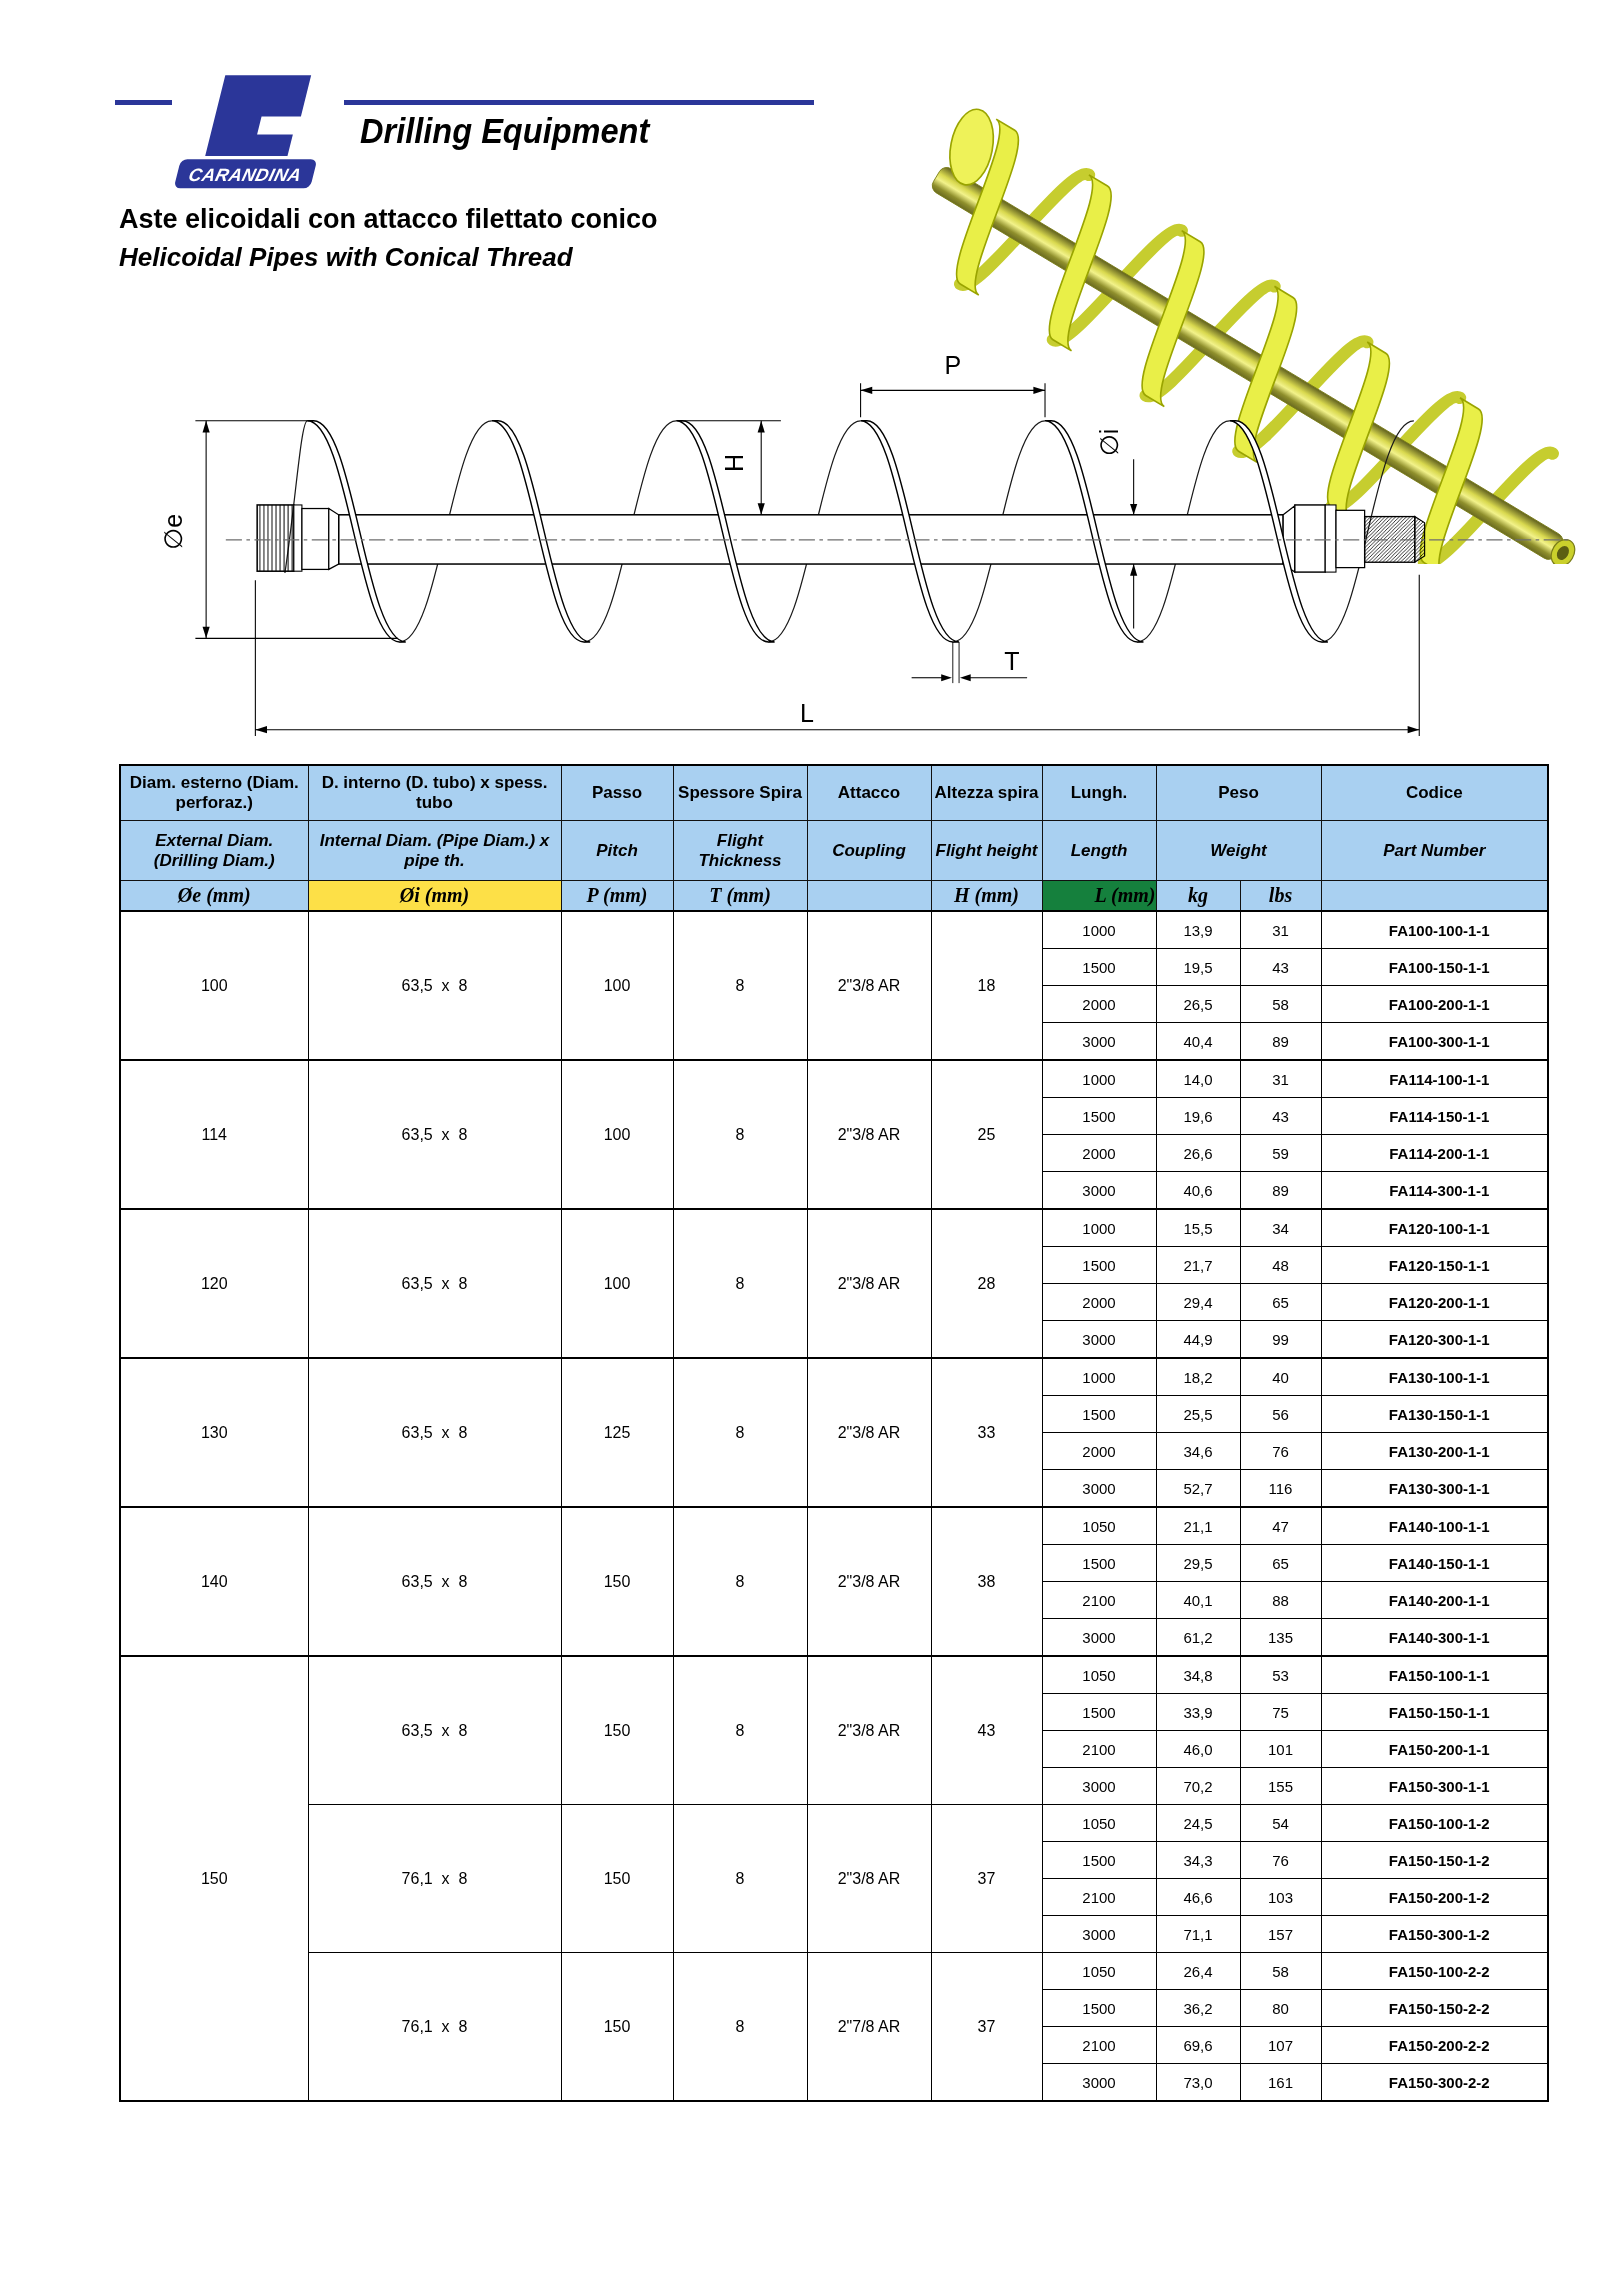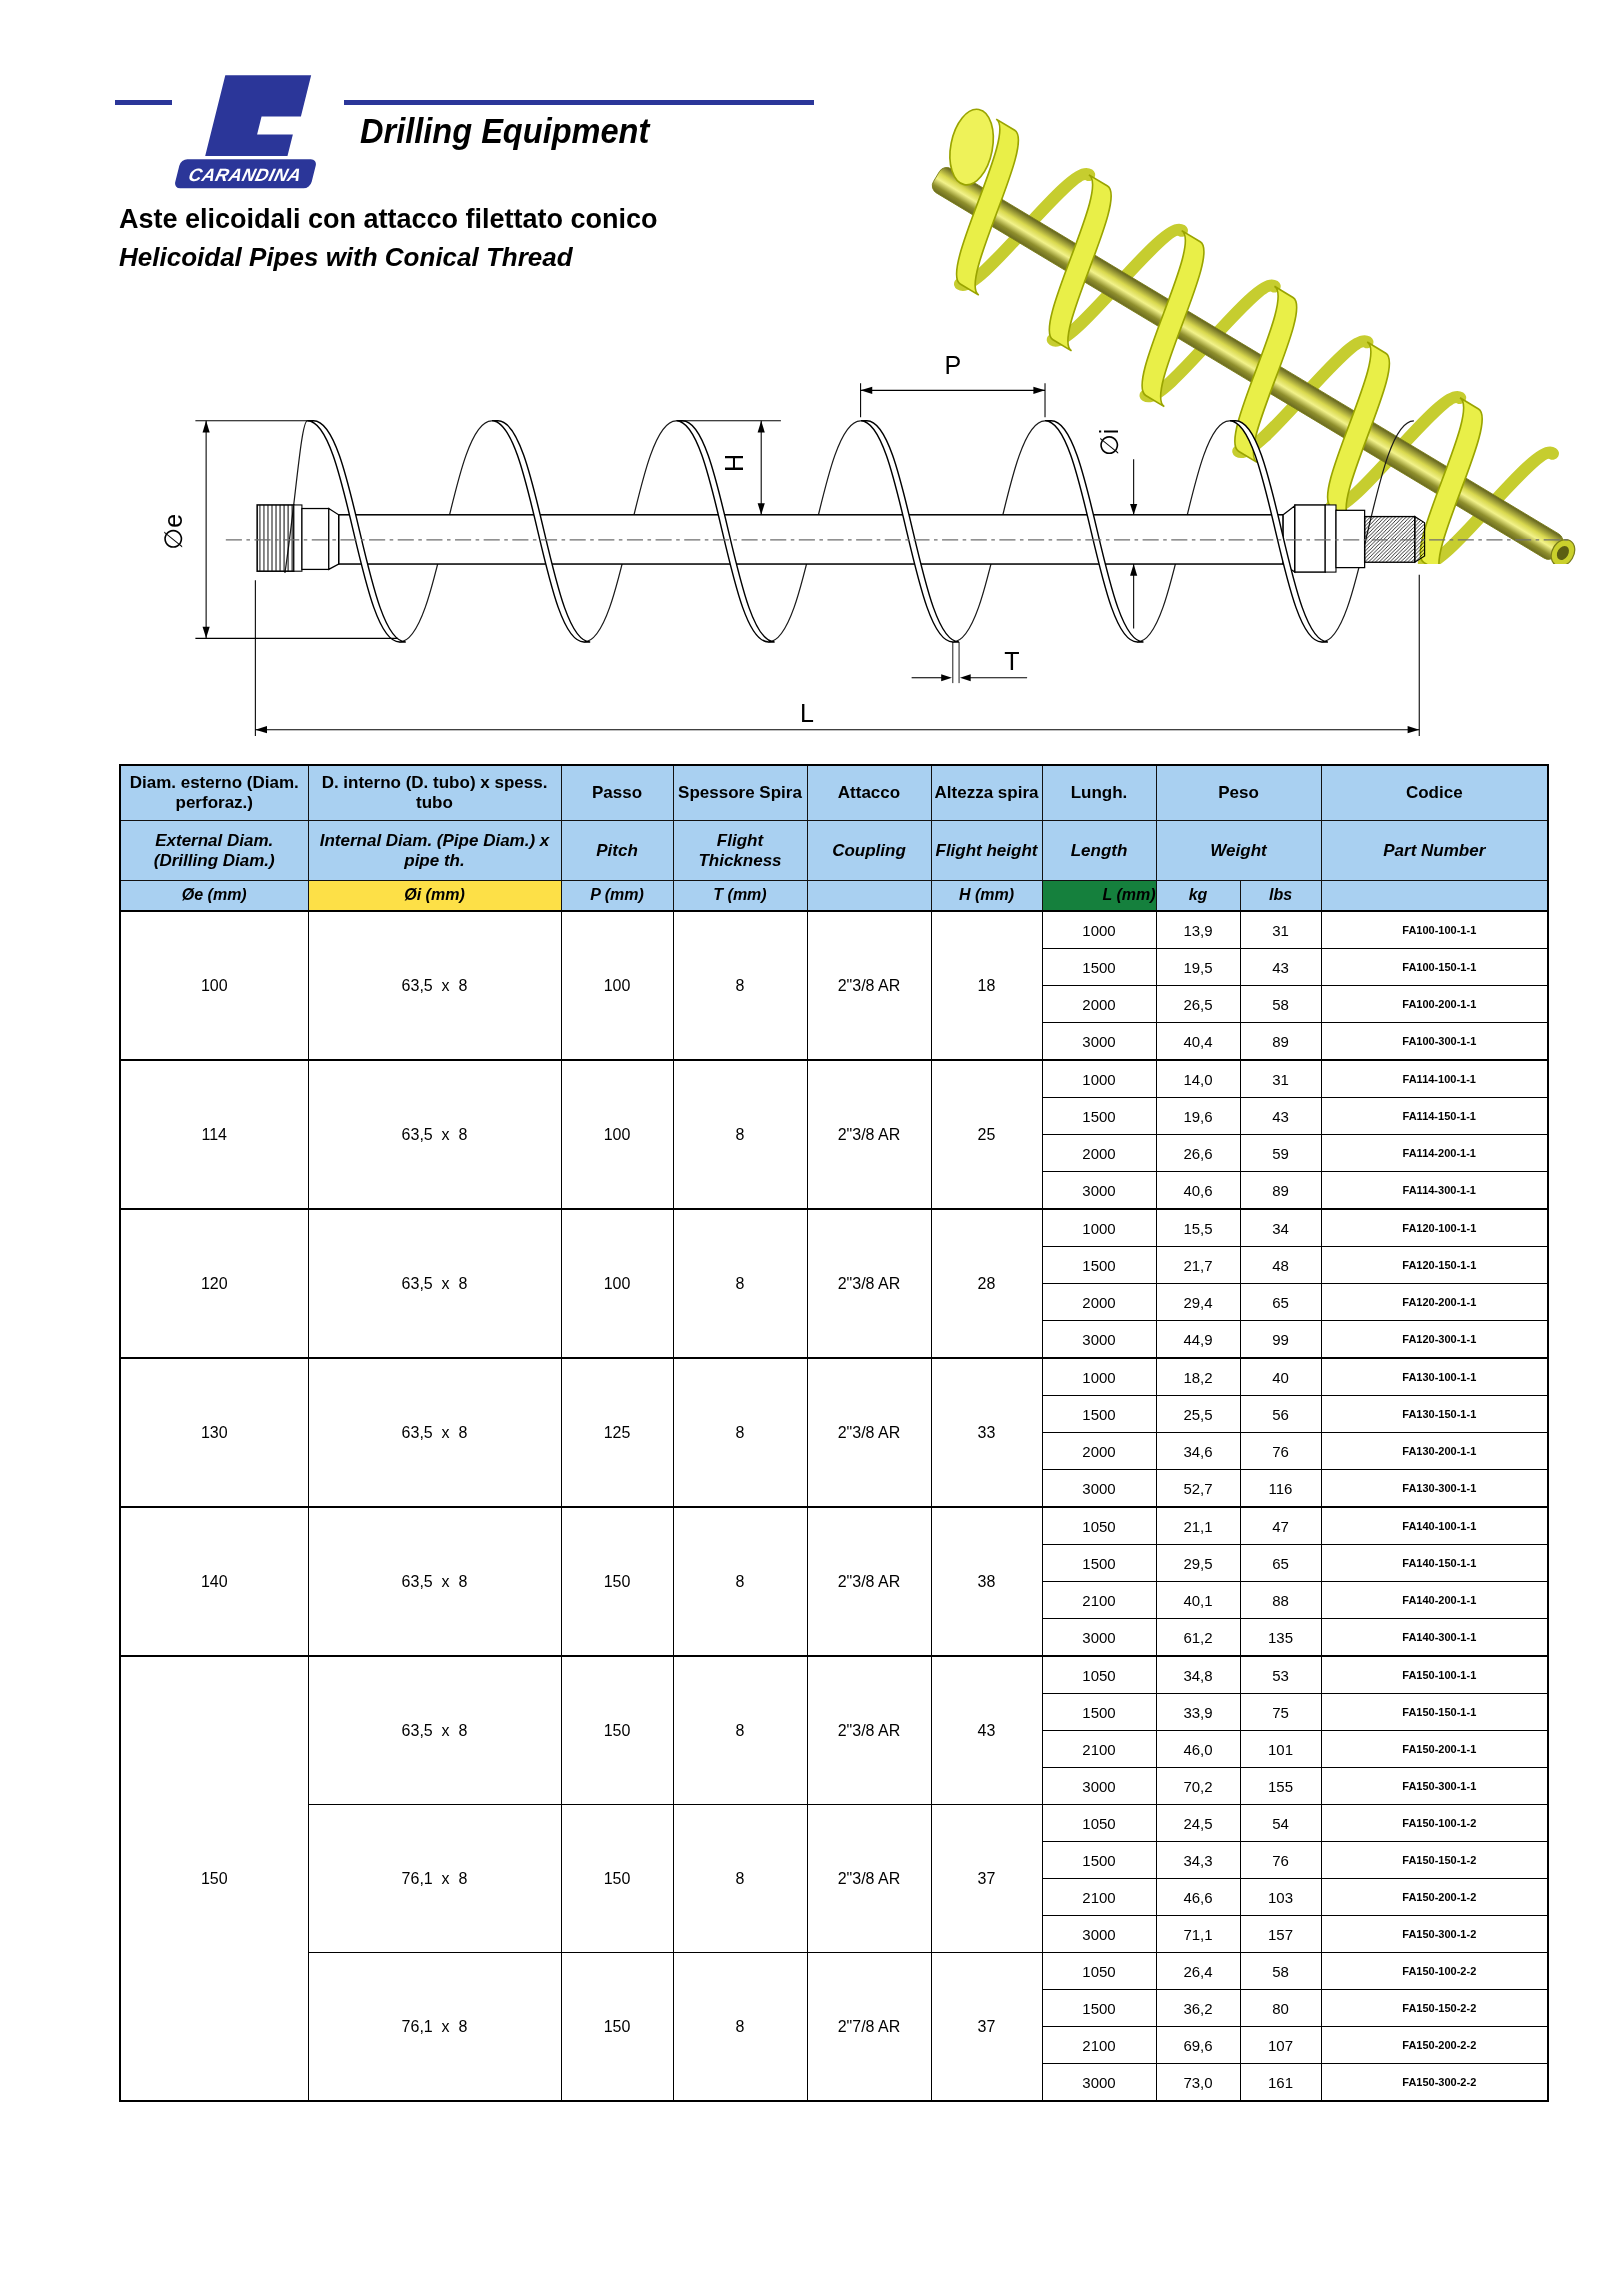--- a/index.html
+++ b/index.html
@@ -17,25 +17,25 @@
   
   .render3d{position:absolute;left:896px;top:85px;}
   .drawing{position:absolute;left:0;top:0;}
   
   .table-wrap{position:absolute;left:119px;top:764px;width:1428px;}
   table.spec{border-collapse:collapse;table-layout:fixed;width:1428px;border:2.3px solid #000;}
   table.spec td{border:1.1px solid #000;text-align:center;vertical-align:middle;padding:0;overflow:hidden;}
   thead td{border:1.8px solid #111 !important;line-height:1.15;}
   thead tr.r-it td{font-weight:bold;font-size:17px;height:54px;}
   thead tr.r-en td{font-weight:bold;font-style:italic;font-size:17px;height:59px;}
-  thead tr.r-unit td{font-weight:bold;font-style:italic;font-size:16px;height:29px;}
+  thead tr.r-unit td{font-weight:bold;font-style:italic;font-size:20px;height:29px;font-family:Liberation Serif, serif;}
   thead{border-bottom:2.9px solid #000;}
   tbody td{font-size:15px;height:36px;background:#fff;}
   tbody td.spec-cell{font-size:16px;white-space:pre;}
-  tbody td.code{font-weight:bold;font-size:11px;padding-left:10px;}
+  tbody td.code{font-weight:bold;font-size:15px;padding-left:10px;}
   tbody tr.group-top td{border-top:2.3px solid #000;}
   
   .footer{position:absolute;left:118px;top:2119px;width:1469px;font-size:12px;white-space:pre;}
 </style>
 </head>
 <body>
 
 <div class="page">
 
   <div class="hline" id="hline-left" style="background: rgb(43, 54, 153);"></div>

